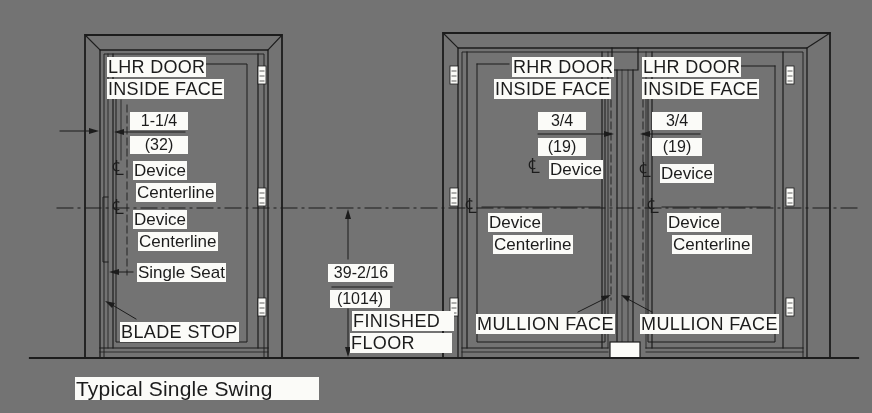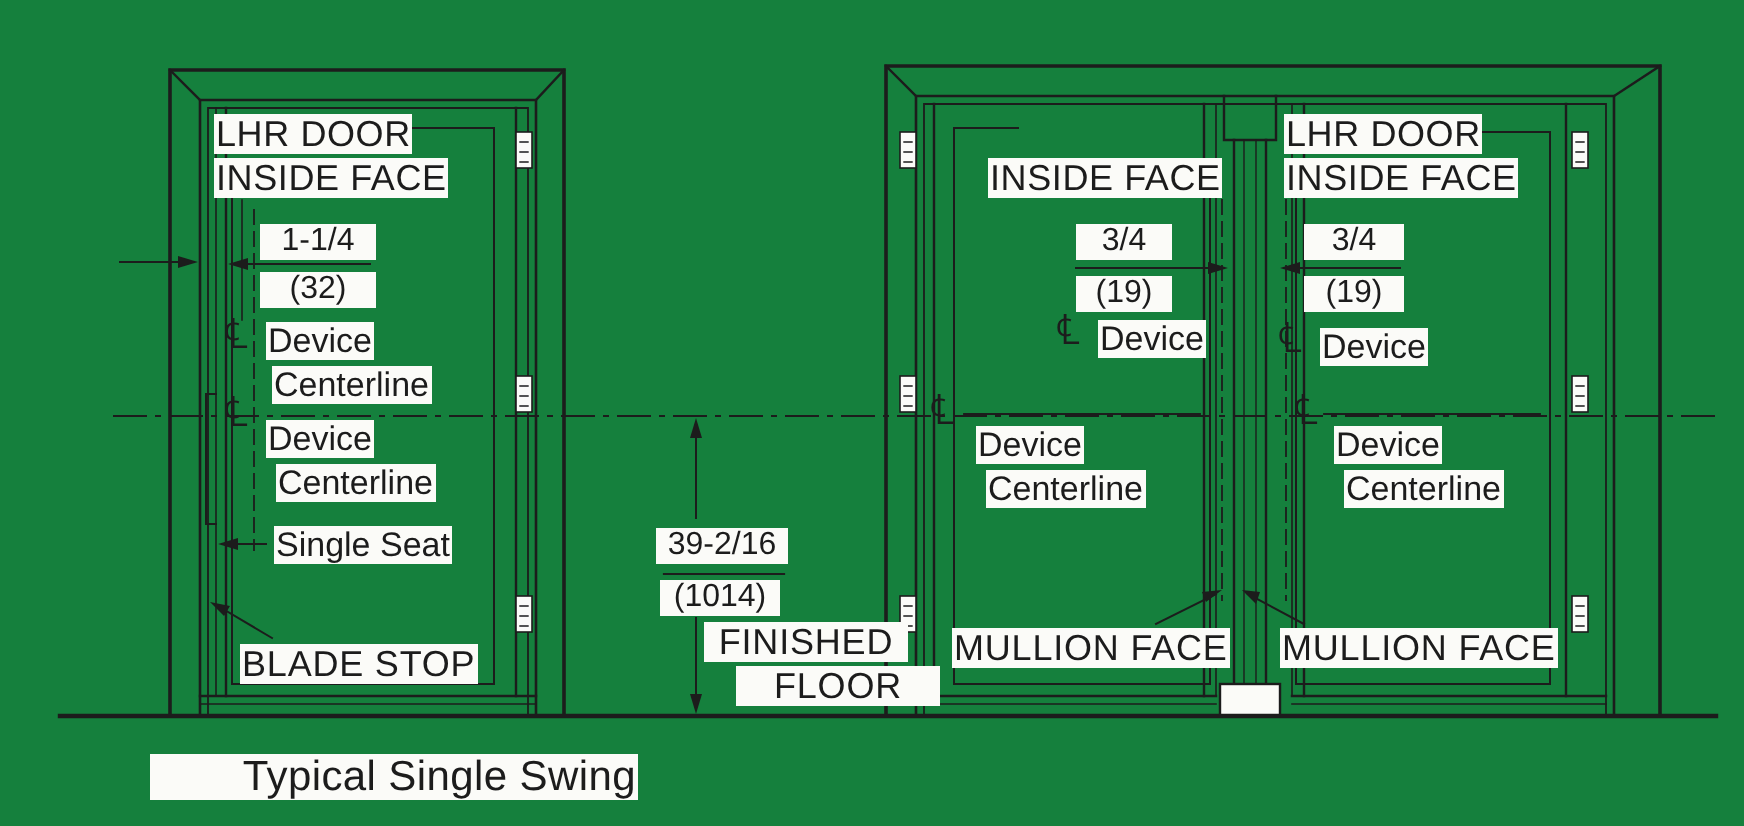--- a/index.html
+++ b/index.html
@@ -1,28 +1,28 @@
 <!DOCTYPE html>
 <html><head>
 <meta charset="utf-8">
 <style>
   html,body{margin:0;padding:0;background:#fff;}
   .stage{
-    position:relative;width:872px;height:413px;background:#15803d;
+    position:relative;width:872px;height:413px;background:#737373;
     font-family:"Liberation Sans", sans-serif;color:#1c1c1c;overflow:hidden;
   }
   .stage svg{position:absolute;left:0;top:0;}
   .lbl{
     position:absolute;white-space:nowrap;background:#fbfbf8;
     font-size:17px;line-height:19px;padding:0 1px;
   }
   .doorlbl{font-size:18px;line-height:20px;letter-spacing:.3px;}
   .dim{font-size:16px;line-height:18px;text-align:center;}
   .cl{font-size:21px;line-height:21px;padding:0;background:transparent;}
-  .caption{font-size:21px;line-height:23px;text-align:right;letter-spacing:.2px;}
+  .caption{font-size:21px;line-height:23px;text-align:left;letter-spacing:.2px;}
   .caps{letter-spacing:.4px;}
 </style>
 </head>
 <body>
 
 <div class="stage">
 
   <svg width="872" height="413" viewBox="0 0 872 413">
     <g stroke="#1c1c1c" fill="none" stroke-linecap="square">
 
@@ -192,23 +192,24 @@
   <div class="lbl" style="left:136px;top:183px">Centerline</div>
   <div class="lbl cl" style="left:112px;top:196px">℄</div>
   <div class="lbl" style="left:133px;top:210px">Device</div>
   <div class="lbl" style="left:138px;top:232px">Centerline</div>
   <div class="lbl" style="left:137px;top:263px">Single Seat</div>
   <div class="lbl doorlbl caps" style="left:120px;top:322px">BLADE STOP</div>
   <div class="lbl caption" style="left:75px;top:377px;width:242px">Typical Single Swing</div>
 
   <div class="lbl dim" style="left:328px;top:264px;width:64px">39-2/16</div>
   <div class="lbl dim" style="left:330px;top:290px;width:58px">(1014)</div>
-  <div class="lbl doorlbl caps" style="left:352px;top:311px;width:100px;text-align:center">FINISHED</div>
-  <div class="lbl doorlbl caps" style="left:368px;top:333px;width:100px;text-align:center">FLOOR</div>
-
+  <div class="lbl doorlbl caps" style="left:352px;top:311px;width:100px;text-align:left">FINISHED</div>
+  <div class="lbl doorlbl caps" style="left:350px;top:333px;width:100px;text-align:left">FLOOR</div>
+
+  <div class="lbl doorlbl" style="left:512px;top:57px">RHR DOOR</div>
   <div class="lbl doorlbl" style="left:494px;top:79px">INSIDE FACE</div>
   <div class="lbl doorlbl" style="left:642px;top:57px">LHR DOOR</div>
   <div class="lbl doorlbl" style="left:642px;top:79px">INSIDE FACE</div>
 
   <div class="lbl dim" style="left:538px;top:112px;width:46px">3/4</div>
   <div class="lbl dim" style="left:538px;top:138px;width:46px">(19)</div>
   <div class="lbl dim" style="left:652px;top:112px;width:48px">3/4</div>
   <div class="lbl dim" style="left:652px;top:138px;width:48px">(19)</div>
 
   <div class="lbl cl" style="left:528px;top:155px">℄</div>

